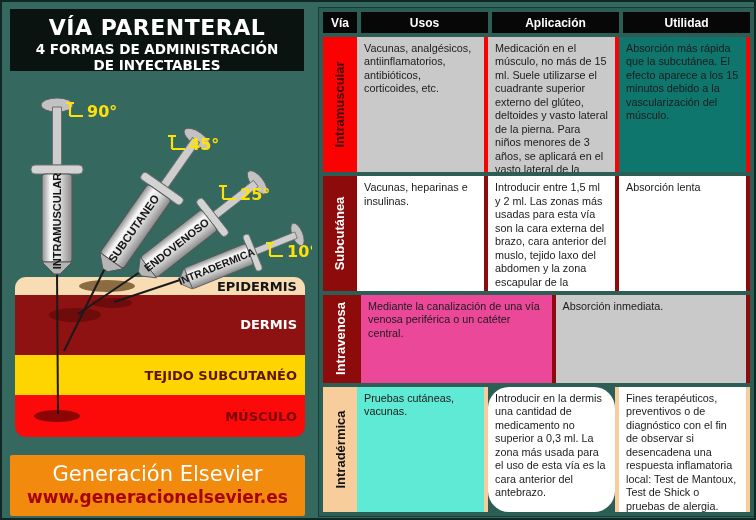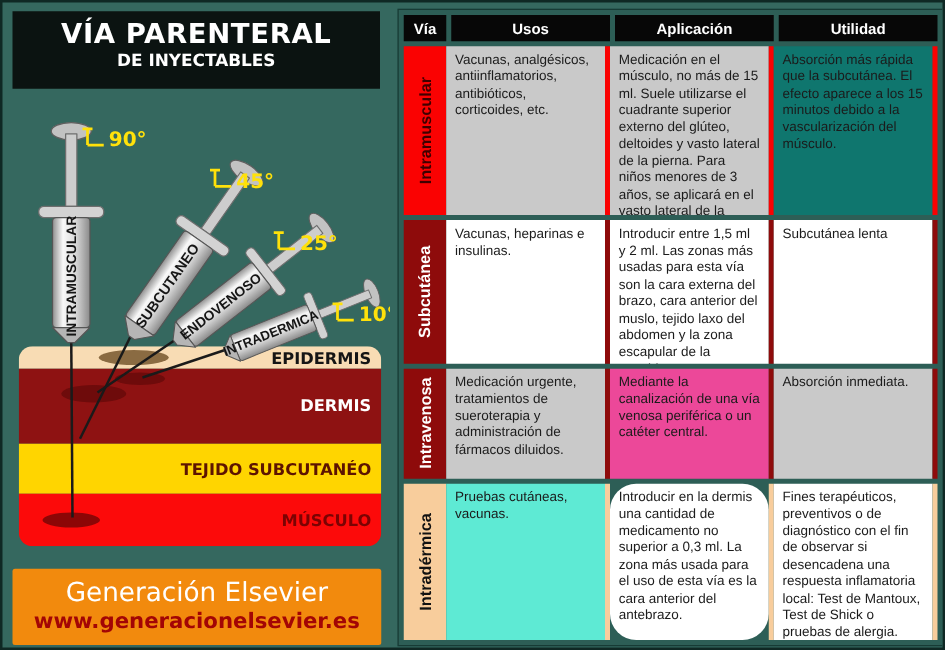--- a/index.html
+++ b/index.html
@@ -69,20 +69,21 @@
   .cell p { margin:0; font-size:10.8px; line-height:1.25; color:#1B1B1B; }
   .sep { width:4px; flex:none; }
 </style>
 </head>
 <body>
 
 <div id="frame">
 
   <div id="title-box">
     <h1>VÍA PARENTERAL</h1>
+    <p class="sub">4 FORMAS DE ADMINISTRACIÓN</p>
     <p class="sub">DE INYECTABLES</p>
   </div>
 
   <svg id="illustration" viewBox="0 55 310 400">
     <defs>
       <linearGradient id="barrelGrad" x1="0" y1="0" x2="1" y2="0">
         <stop offset="0" stop-color="#8F8F8F"></stop>
         <stop offset="0.28" stop-color="#F8F8F8"></stop>
         <stop offset="0.6" stop-color="#DCDCDC"></stop>
         <stop offset="1" stop-color="#8A8A8A"></stop>
@@ -214,30 +215,27 @@
       </div>
       <div class="cell" style="background: rgb(255, 255, 255);">
         <p>Vacunas, heparinas e insulinas.</p>
       </div>
       <div class="sep" style="background: rgb(142, 11, 11);"></div>
       <div class="cell" style="background: rgb(255, 255, 255);">
         <p>Introducir entre 1,5 ml y 2 ml. Las zonas más usadas para esta vía son la cara externa del brazo, cara anterior del muslo, tejido laxo del abdomen y la zona escapular de la espalda.</p>
       </div>
       <div class="sep" style="background: rgb(142, 11, 11);"></div>
       <div class="cell" style="background: rgb(255, 255, 255);">
-        <p>Subcutánea lenta</p>
+        <p>Absorción lenta</p>
       </div>
       <div class="sep" style="background: rgb(142, 11, 11);"></div>
     </div>
         <div class="t-row">
       <div class="via-cell" style="background: rgb(142, 11, 11);">
         <span class="via-label" style="color: rgb(255, 255, 255);">Intravenosa</span>
-      </div>
-      <div class="cell" style="background: rgb(201, 201, 201);">
-        <p>Medicación urgente, tratamientos de sueroterapia y administración de fármacos diluidos.</p>
       </div>
       <div class="sep" style="background: rgb(142, 11, 11);"></div>
       <div class="cell" style="background: #ec4899;">
         <p>Mediante la canalización de una vía venosa periférica o un catéter central.</p>
       </div>
       <div class="sep" style="background: rgb(142, 11, 11);"></div>
       <div class="cell" style="background: rgb(201, 201, 201);">
         <p>Absorción inmediata.</p>
       </div>
       <div class="sep" style="background: rgb(142, 11, 11);"></div>

